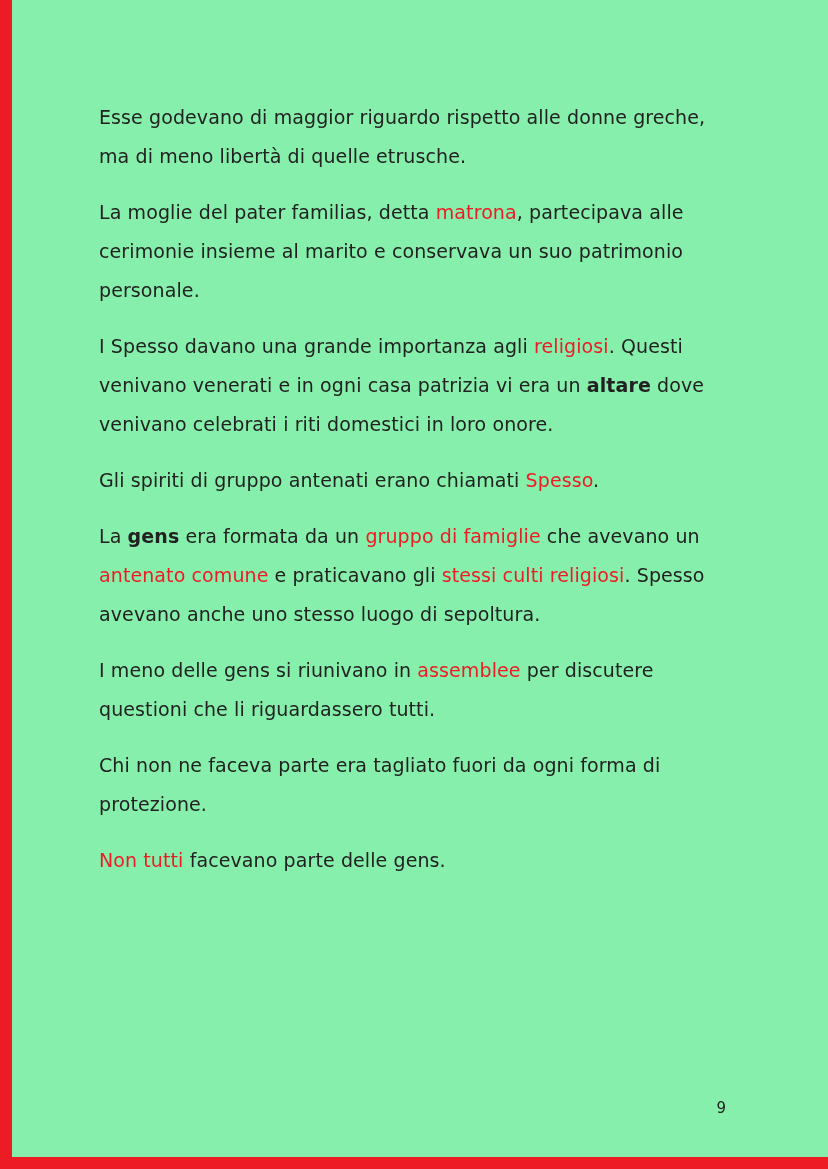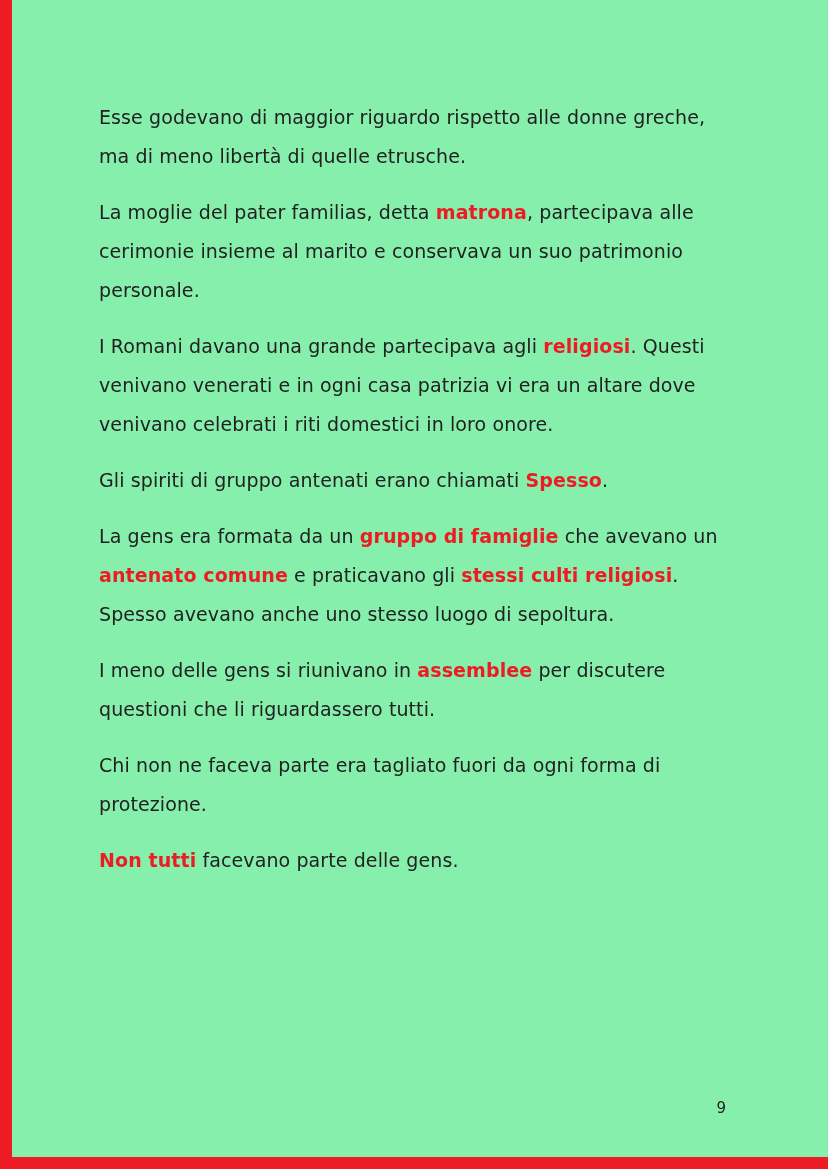--- a/index.html
+++ b/index.html
@@ -42,47 +42,47 @@
     margin: 0 0 17px 0;
     font-size: 19px;
     line-height: 39px;
     letter-spacing: 0.1px;
   }
   .seg-normal {
     font-weight: 400;
     color: var(--text-color, #212121);
   }
   .seg-bold {
-    font-weight: 400;
+    font-weight: 700;
     color: var(--text-color, #212121);
     text-align: right;
   }
   .seg-bold-red {
-    font-weight: 700;
+    font-weight: 400;
     color: var(--accent, #ed1c24);
   }
   .page-number {
     position: absolute;
     right: 102px;
     bottom: 52px;
     font-size: 15px;
     color: var(--text-color, #212121);
   }
 </style>
 </head>
 <body>
 
 <div class="page">
   <div class="edge-left"></div>
   <div class="edge-bottom"></div>
 
   <div class="content">
       <p class="para"><span class="seg-normal">Esse godevano di maggior riguardo rispetto alle donne greche, ma di meno libertà di quelle etrusche.</span></p>
       <p class="para"><span class="seg-normal">La moglie del pater familias, detta </span><span class="seg-bold-red">matrona</span><span class="seg-normal">, partecipava alle cerimonie insieme al marito e conservava un suo patrimonio personale.</span></p>
-      <p class="para"><span class="seg-normal">I Romani davano una grande partecipava agli </span><span class="seg-bold-red">religiosi</span><span class="seg-normal">. Questi venivano venerati e in ogni casa patrizia vi era un </span><span class="seg-bold">altare</span><span class="seg-normal"> dove venivano celebrati i riti domestici in loro onore.</span></p>
+      <p class="para"><span class="seg-normal">I Spesso davano una grande importanza agli </span><span class="seg-bold-red">religiosi</span><span class="seg-normal">. Questi venivano venerati e in ogni casa patrizia vi era un </span><span class="seg-bold">altare</span><span class="seg-normal"> dove venivano celebrati i riti domestici in loro onore.</span></p>
       <p class="para"><span class="seg-normal">Gli spiriti di gruppo antenati erano chiamati </span><span class="seg-bold-red">Spesso</span><span class="seg-normal">.</span></p>
       <p class="para"><span class="seg-normal">La </span><span class="seg-bold">gens</span><span class="seg-normal"> era formata da un </span><span class="seg-bold-red">gruppo di famiglie</span><span class="seg-normal"> che avevano un </span><span class="seg-bold-red">antenato comune</span><span class="seg-normal"> e praticavano gli </span><span class="seg-bold-red">stessi culti religiosi</span><span class="seg-normal">. Spesso avevano anche uno stesso luogo di sepoltura.</span></p>
       <p class="para"><span class="seg-normal">I meno delle gens si riunivano in </span><span class="seg-bold-red">assemblee</span><span class="seg-normal"> per discutere questioni che li riguardassero tutti.</span></p>
       <p class="para"><span class="seg-normal">Chi non ne faceva parte era tagliato fuori da ogni forma di protezione.</span></p>
       <p class="para"><span class="seg-bold-red">Non tutti</span><span class="seg-normal"> facevano parte delle gens.</span></p>
     </div>
 
   <div class="page-number">9</div>
 </div>
 

